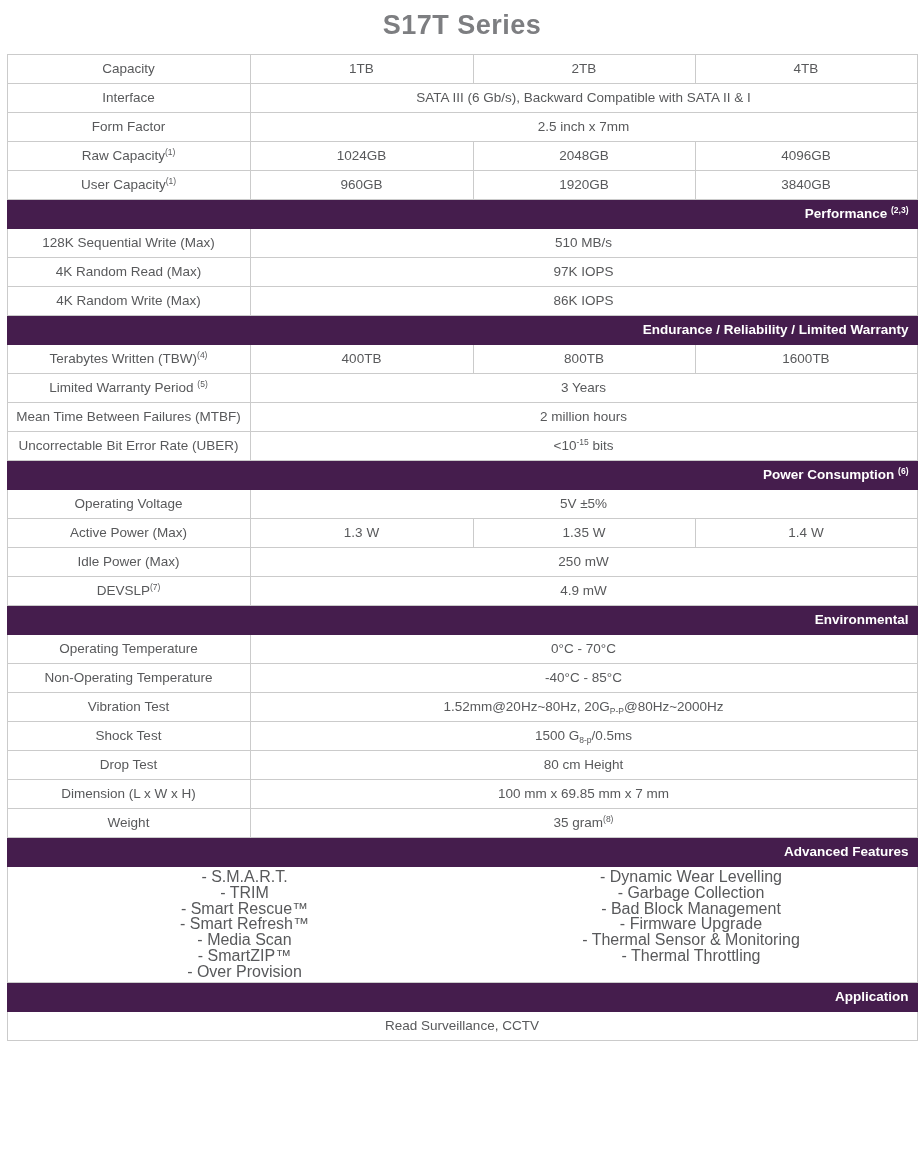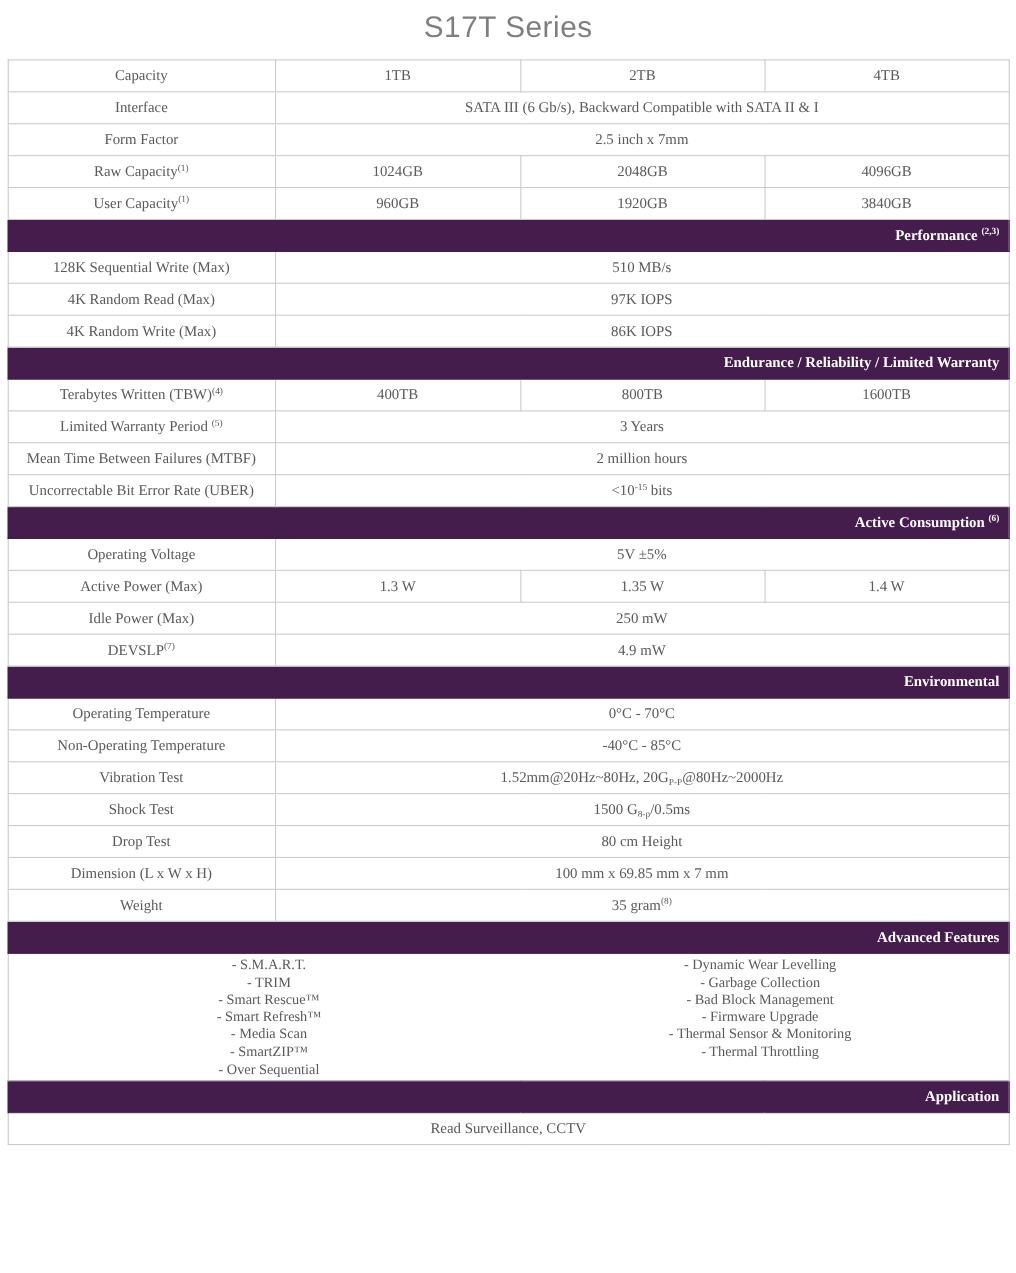--- a/index.html
+++ b/index.html
@@ -13,32 +13,31 @@
   html,body{margin:0;padding:0;}
   body{
     width:924px;height:1157px;background:#ffffff;
     font-family:"Liberation Sans", sans-serif;
     color:var(--body-text);
   }
   .title{
     text-align:center;
     color:var(--title-text);
     font-size:27px;
-    font-weight:400;
+    font-weight:700;
     letter-spacing:0.5px;
     margin:8px 0 0 0;
     line-height:34px;
     height:46px;
   }
   table.spec{
     border-collapse:collapse;
     table-layout:fixed;
     width:910px;
     margin:0 auto;
-    font-family:Liberation Serif, serif;
   }
   table.spec td{
     border:1px solid var(--border);
     font-size:13.5px;
     color:var(--body-text);
     height:29px;
     padding:2px 8px;
     text-align:center;
     vertical-align:middle;
     line-height:16px;
@@ -69,21 +68,21 @@
   td.features-cell{
     text-align:left;
     vertical-align:top;
     padding:9px 0 12px 43px;
     height:auto;
   }
   .features-wrap{display:flex;}
   .features-col-left{width:458px;}
   .features-col-right{flex:1;}
   .feature-item{
-    font-size:13px;
+    font-size:16px;
     line-height:15.8px;
     color:var(--body-text);
   }
 </style>
 </head>
 <body>
 
 <div class="title">S17T Series</div>
 
 <table class="spec">
@@ -150,21 +149,21 @@
       </tr>
       <tr>
         <td class="row-label"><span>Mean Time Between Failures (MTBF)</span></td>
         <td colspan="3"><span>2 million hours</span></td>
       </tr>
       <tr>
         <td class="row-label"><span>Uncorrectable Bit Error Rate (UBER)</span></td>
         <td colspan="3"><span>&lt;10</span><sup class="s">-15</sup><span> bits</span></td>
       </tr>
       <tr class="section-row">
-        <td colspan="4"><span>Active Consumption </span><sup class="s">(6)</sup></td>
+        <td colspan="4"><span>Power Consumption </span><sup class="s">(6)</sup></td>
       </tr>
       <tr>
         <td class="row-label"><span>Operating Voltage</span></td>
         <td colspan="3"><span>5V ±5%</span></td>
       </tr>
       <tr>
         <td class="row-label"><span>Active Power (Max)</span></td>
         <td><span>1.3 W</span></td>
         <td><span>1.35 W</span></td>
         <td><span>1.4 W</span></td>
@@ -214,21 +213,21 @@
       <tr>
         <td colspan="4" class="features-cell">
           <div class="features-wrap">
             <div class="features-col-left">
               <div class="feature-item">- S.M.A.R.T.</div>
               <div class="feature-item">- TRIM</div>
               <div class="feature-item">- Smart Rescue™</div>
               <div class="feature-item">- Smart Refresh™</div>
               <div class="feature-item">- Media Scan</div>
               <div class="feature-item">- SmartZIP™</div>
-              <div class="feature-item">- Over Sequential</div>
+              <div class="feature-item">- Over Provision</div>
             </div>
             <div class="features-col-right">
               <div class="feature-item">- Dynamic Wear Levelling</div>
               <div class="feature-item">- Garbage Collection</div>
               <div class="feature-item">- Bad Block Management</div>
               <div class="feature-item">- Firmware Upgrade</div>
               <div class="feature-item">- Thermal Sensor &amp; Monitoring</div>
               <div class="feature-item">- Thermal Throttling</div>
             </div>
           </div>

